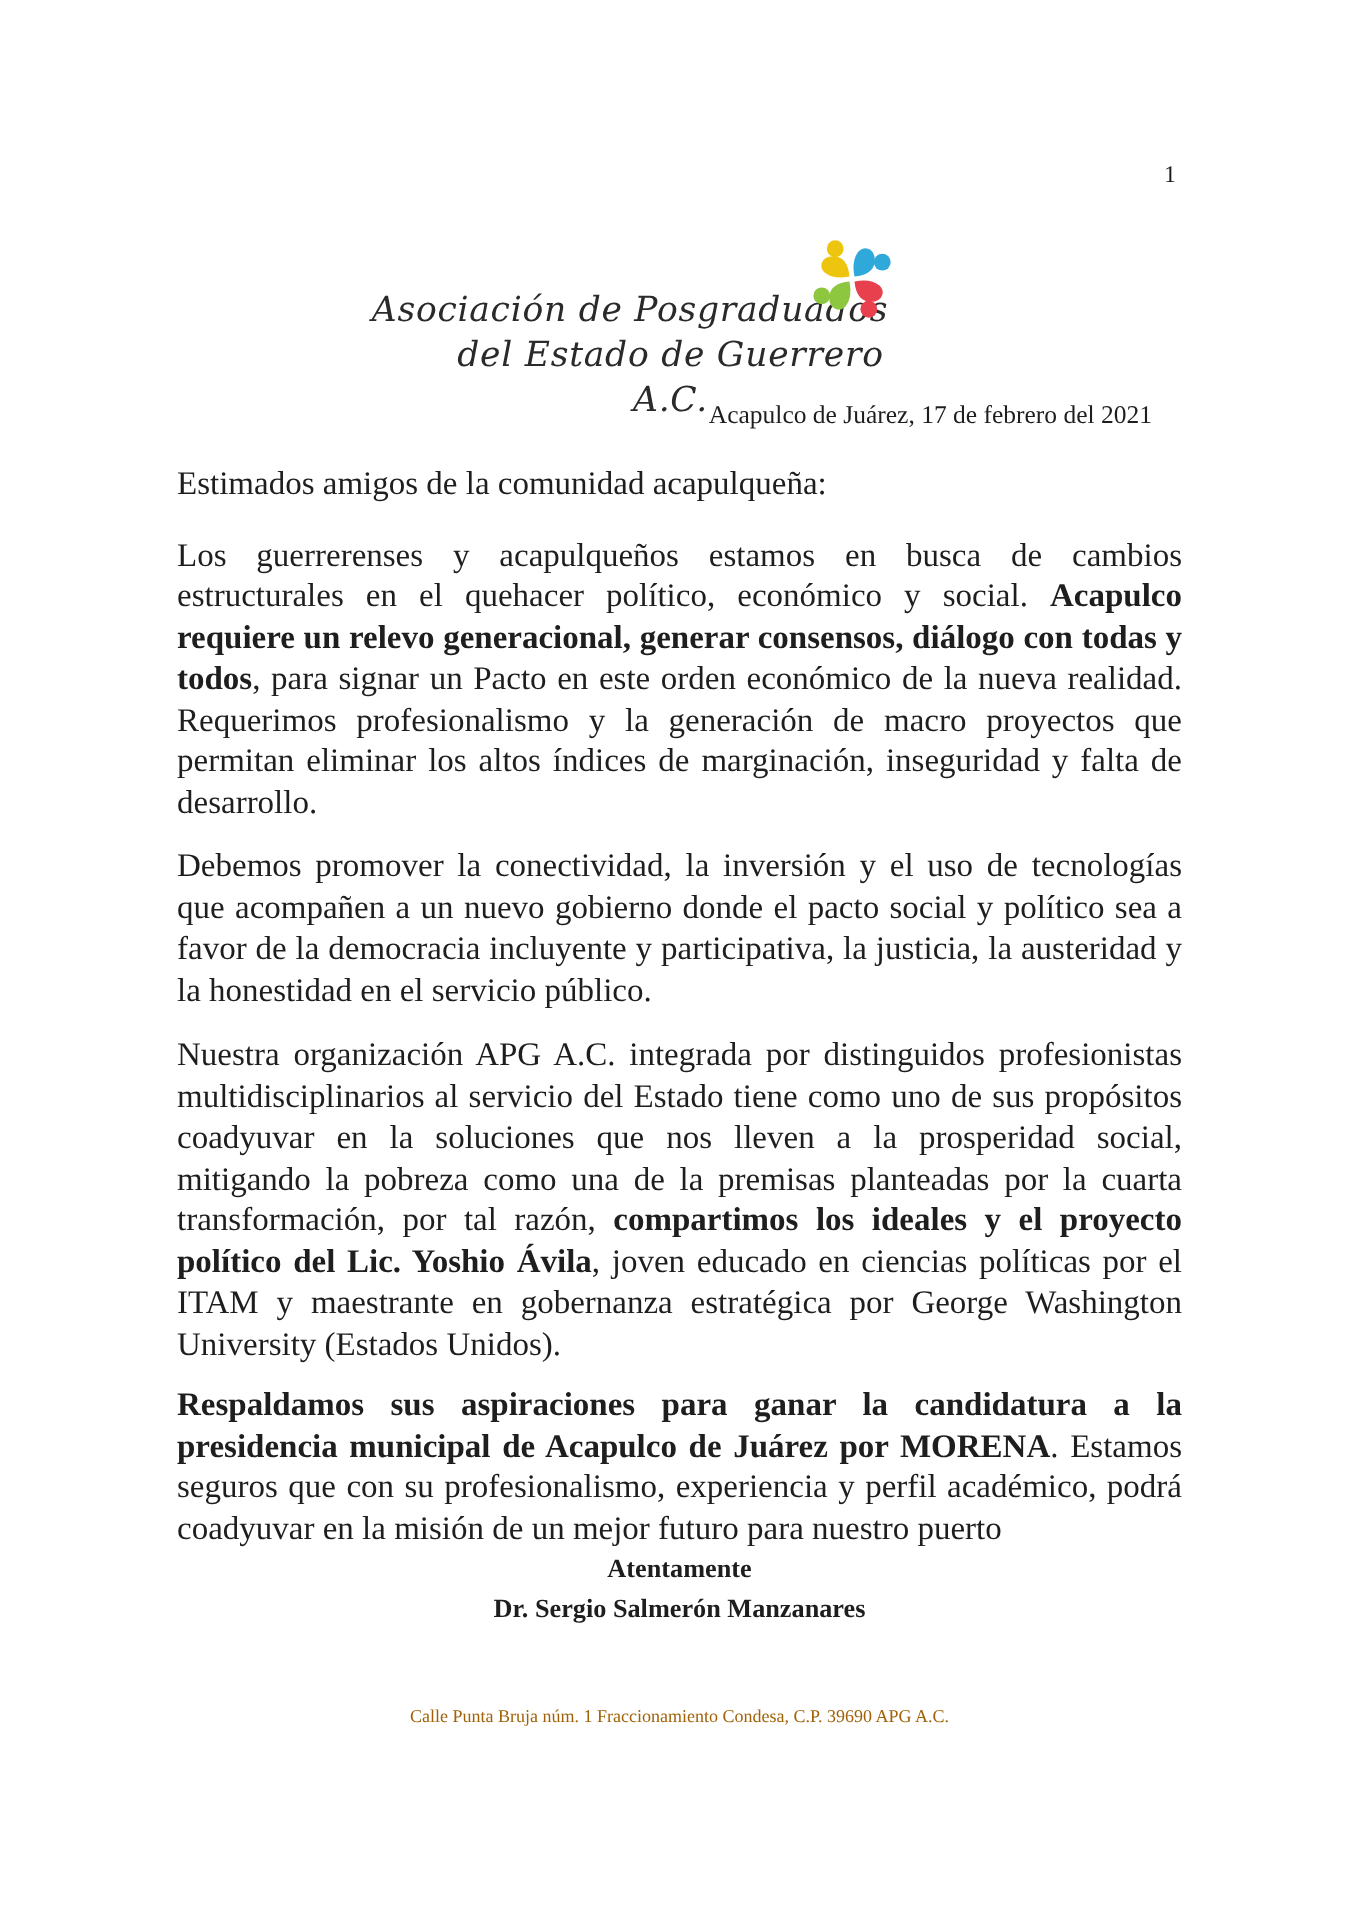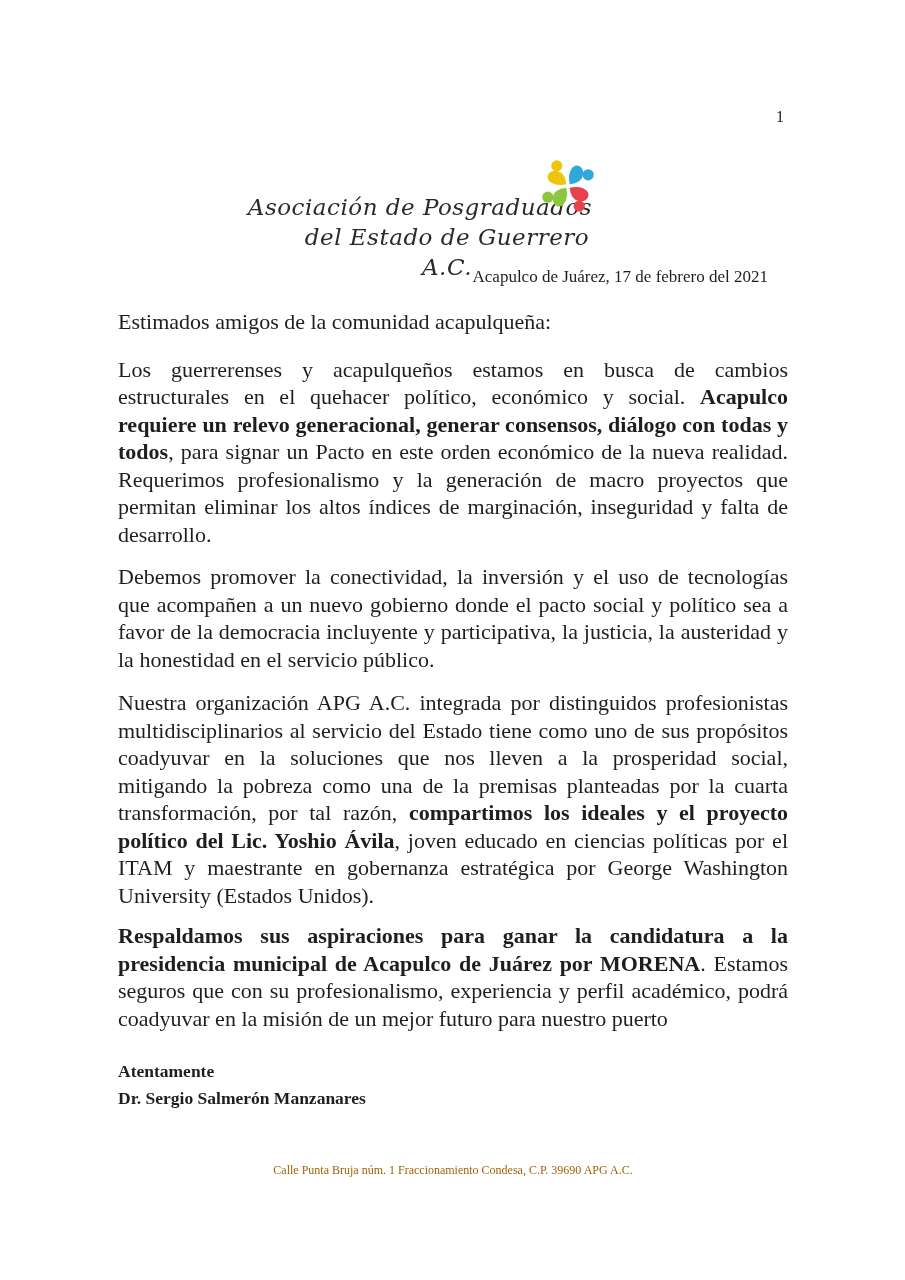--- a/index.html
+++ b/index.html
@@ -68,21 +68,21 @@
   .salutation { text-align: left; }
   .p1 { margin-top: 20px; }
   .p2 { margin-top: 15px; }
   .p3 { margin-top: 16px; }
   .p4 { margin-top: 13px; }
 
   .bold   { font-weight: bold; }
   .italic { }
 
   .signature {
-    margin-top: 26px;
+    text-align: center;
     font-weight: bold;
     font-size: 17.5px;
     line-height: 27px;
   }
 
   .footer {
     margin-top: 45px;
     text-align: center;
     font-size: 12px;
     line-height: 27.5px;

